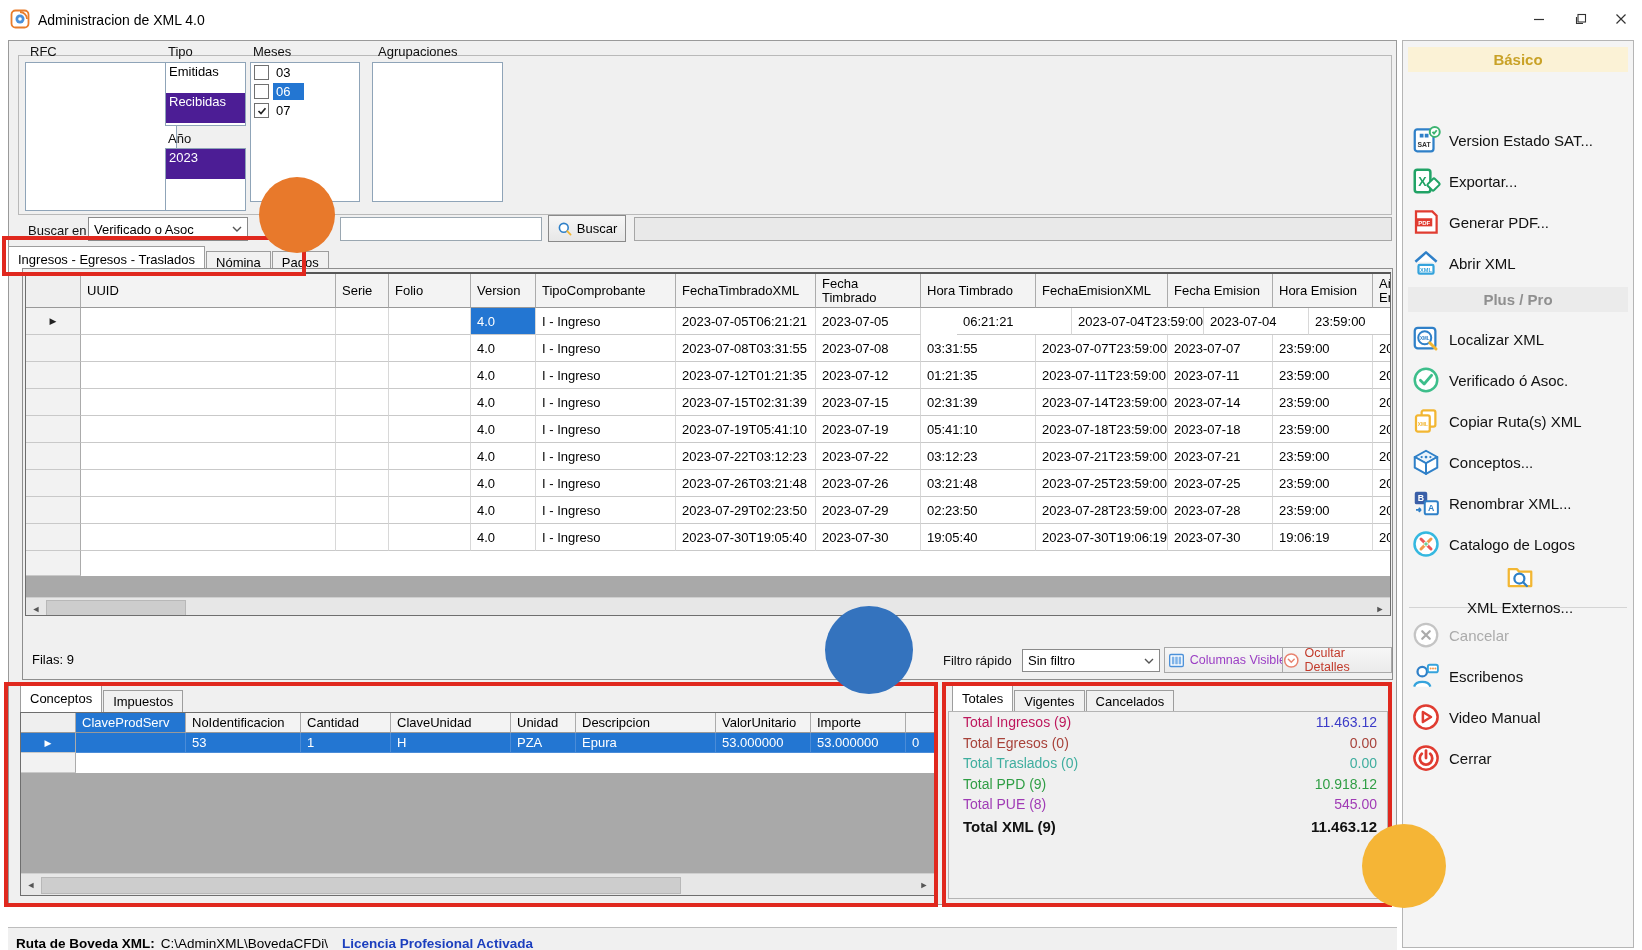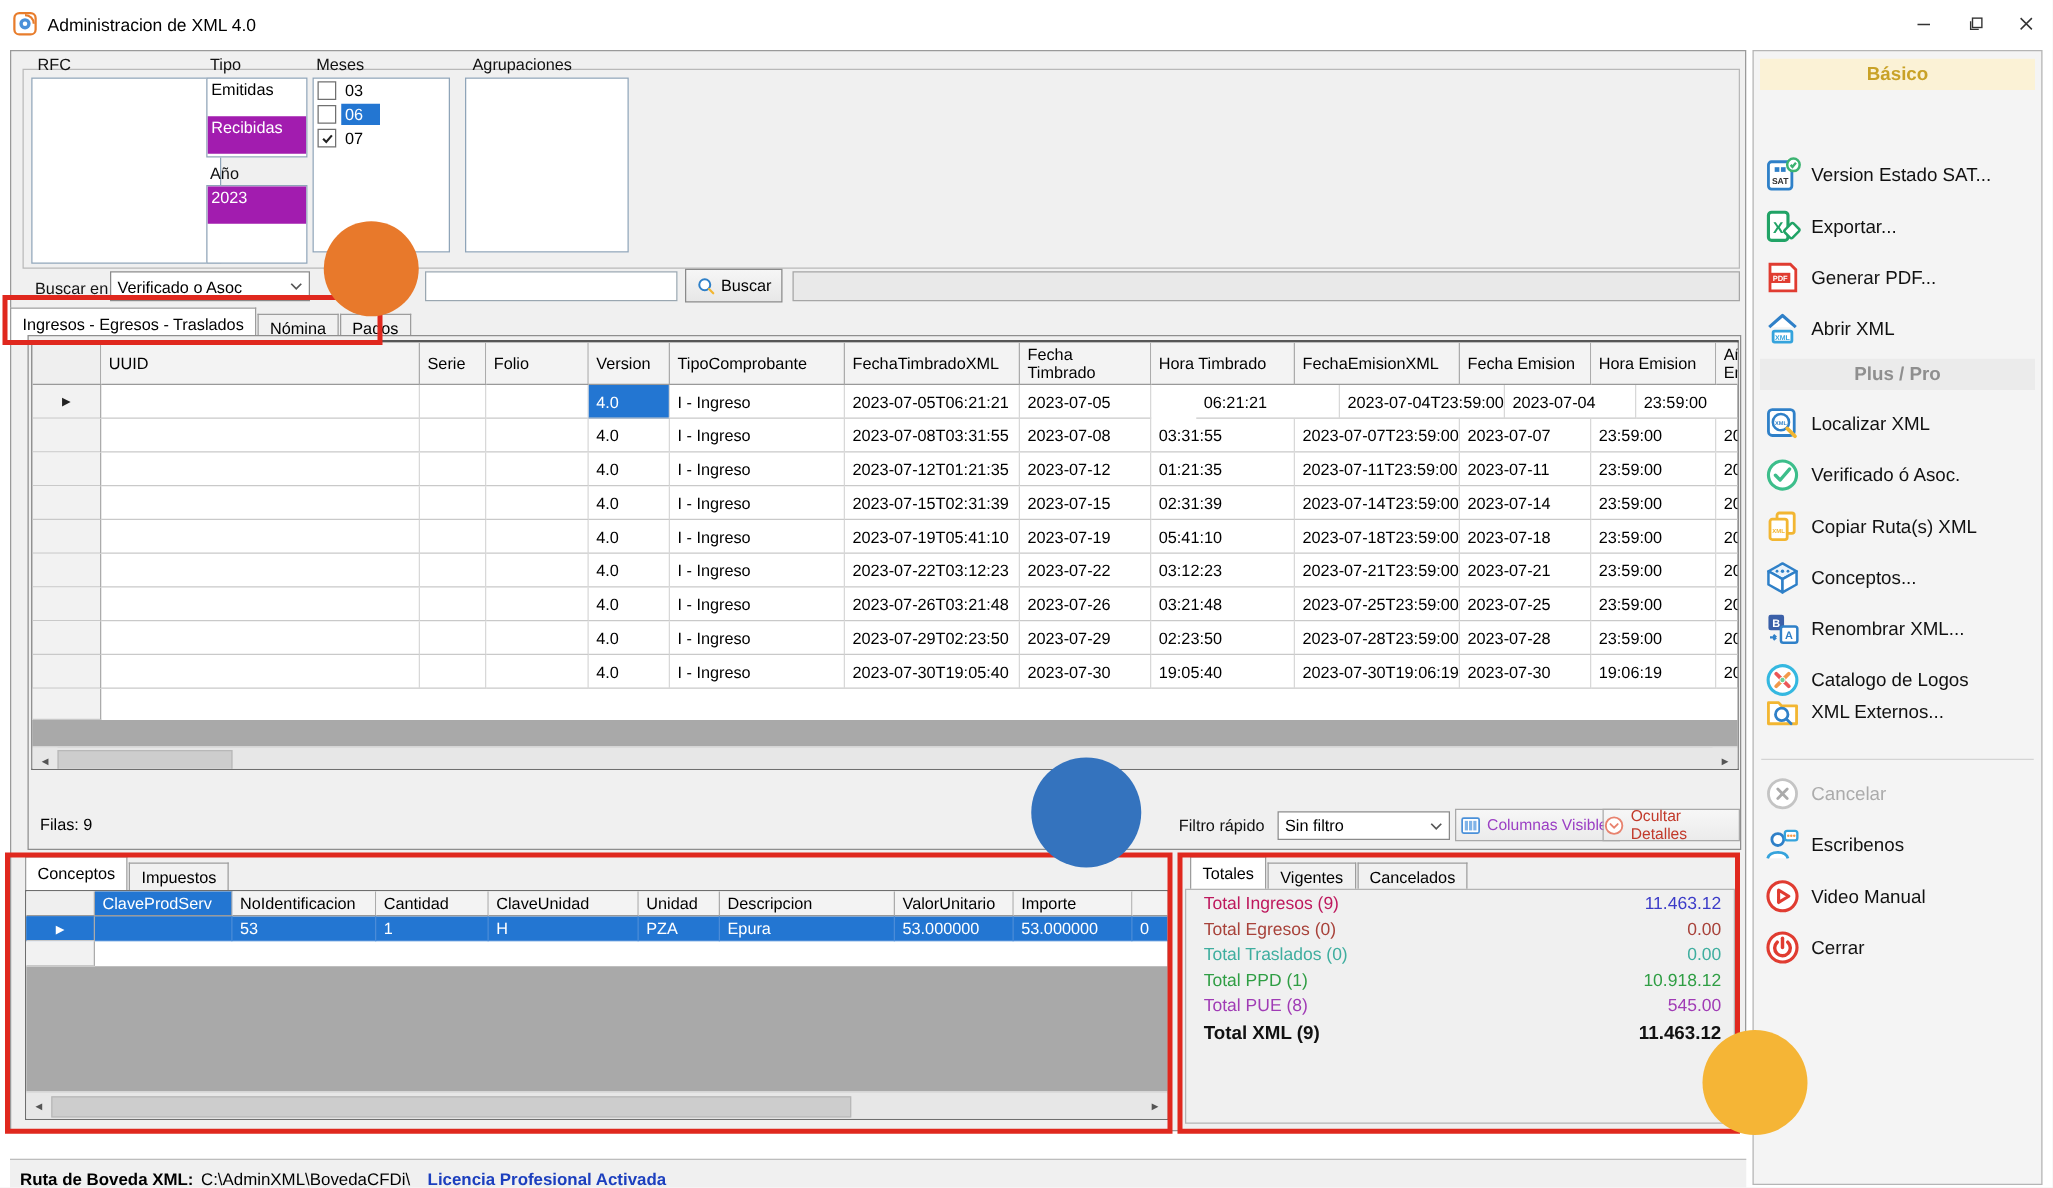--- a/index.html
+++ b/index.html
@@ -15,21 +15,21 @@
   #main-panel{left:8px;top:40px;width:1389px;height:865px;background:#F0F0F0;border:1px solid #9a9a9a;box-sizing:border-box}
   #filter-group{left:18px;top:55px;width:1372px;height:158px;border:1px solid #b9b9b9;background:#F0F0F0}
   .flabel{font-size:13px;color:#111}
   .listbox{background:#fff;border:1px solid #8fa4b8;overflow:hidden;box-sizing:border-box}
   #rfc-label{left:30px;top:44px}   #rfc-list{left:25px;top:62px;width:152px;height:149px}
   #tipo-label{left:168px;top:44px} #tipo-list{left:165px;top:62px;width:81px;height:64px}
   #anio-label{left:168px;top:131px}#anio-list{left:165px;top:148px;width:81px;height:63px}
   #meses-label{left:253px;top:44px}#meses-list{left:250px;top:62px;width:110px;height:140px}
   #agrup-label{left:378px;top:44px}#agrup-list{left:372px;top:62px;width:131px;height:140px}
   .lbrow{height:30px;line-height:18px;padding:0 3px;font-size:13px}
-  .lbsel{background:#a21caf;color:#fff}
+  .lbsel{background:#4c1d95;color:#fff}
   .cbrow{height:19px;display:flex;align-items:center;padding-left:3px}
   .cb{width:13px;height:13px;border:1px solid #707070;background:#fff;margin-right:4px;flex:none;display:flex;align-items:center;justify-content:center}
   .cblab{padding:0 14px 0 3px;height:17px;line-height:17px}
   .cblab.hl{background:#2376D2;color:#fff}
   
   #buscar-en-label{left:28px;top:223px}
   .combo{background:#fff;border:1px solid #8a8a8a;display:flex;align-items:center;justify-content:space-between;padding:0 5px;box-sizing:border-box;font-size:13px}
   #buscar-combo{left:88px;top:217px;width:160px;height:24px}
   .txt{position:absolute;border:1px solid #9aa7b1;background:#fff;box-sizing:border-box;font:13px "Liberation Sans",sans-serif;padding:0 4px}
   #search-input{left:340px;top:217px;width:202px;height:24px}
@@ -450,21 +450,21 @@
     </div>
     <div class="titem">
       <span style="color: rgb(168, 66, 58);">Total Egresos (0)</span>
       <span style="color: rgb(168, 66, 58);">0.00</span>
     </div>
     <div class="titem">
       <span style="color: rgb(63, 174, 159);">Total Traslados (0)</span>
       <span style="color: rgb(63, 174, 159);">0.00</span>
     </div>
     <div class="titem">
-      <span style="color: rgb(47, 158, 68);">Total PPD (1)</span>
+      <span style="color: rgb(47, 158, 68);">Total PPD (9)</span>
       <span style="color: rgb(47, 158, 68);">10.918.12</span>
     </div>
     <div class="titem">
       <span style="color: rgb(160, 59, 181);">Total PUE (8)</span>
       <span style="color: rgb(160, 59, 181);">545.00</span>
     </div>
     <div class="titem bold">
       <span style="color: rgb(17, 17, 17);">Total XML (9)</span>
       <span style="color: rgb(17, 17, 17);">11.463.12</span>
     </div>
@@ -563,21 +563,21 @@
     <div class="sbitem" style="top: 483px;">
       <span class="sbicon"><svg viewBox="0 0 24 24">
           <circle cx="12" cy="12" r="9.2" fill="#fff" stroke="#35B8E0" stroke-width="2"></circle>
           <path d="M8 8 L16 16" stroke="#EB5757" stroke-width="2.4" stroke-linecap="round"></path>
           <path d="M16 8 L8 16" stroke="#F2994A" stroke-width="2.4" stroke-linecap="round"></path>
           <circle cx="12" cy="12" r="2" fill="#fff"></circle>
           <circle cx="12" cy="12" r="1.4" fill="#6FCF97"></circle>
         </svg></span>
       <span class="sblabel">Catalogo de Logos</span>
     </div>
-    <div class="sbitem" style="top: 508px;">
+    <div class="sbitem" style="top: 520px; flex-direction: column;">
       <span class="sbicon"><svg viewBox="0 0 24 24">
           <path d="M3 6.5 h6.5 l1.8 2 H21 v11.5 H3 Z" fill="#fff" stroke="#F2B632" stroke-width="1.8" stroke-linejoin="round"></path>
           <circle cx="11.5" cy="14" r="4" fill="none" stroke="#2F80C8" stroke-width="1.8"></circle>
           <path d="M14.5 17 L17.5 20" stroke="#2F80C8" stroke-width="1.8" stroke-linecap="round"></path>
         </svg></span>
       <span class="sblabel">XML Externos...</span>
     </div>
     <div class="sbitem disabled" style="top: 574px;">
       <span class="sbicon"><svg viewBox="0 0 24 24">
           <circle cx="12" cy="12" r="9" fill="#fff" stroke="#C4C4C4" stroke-width="1.8"></circle>

